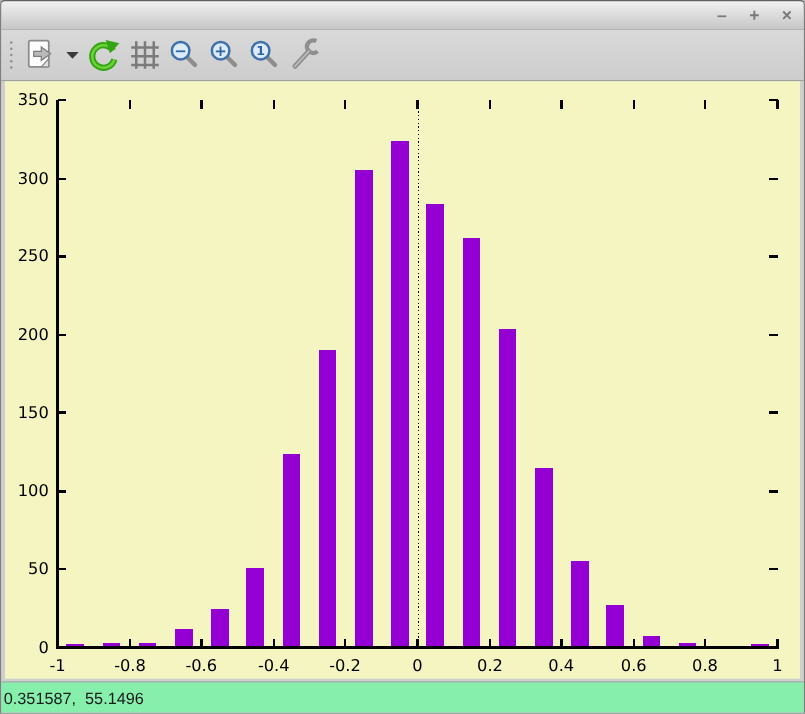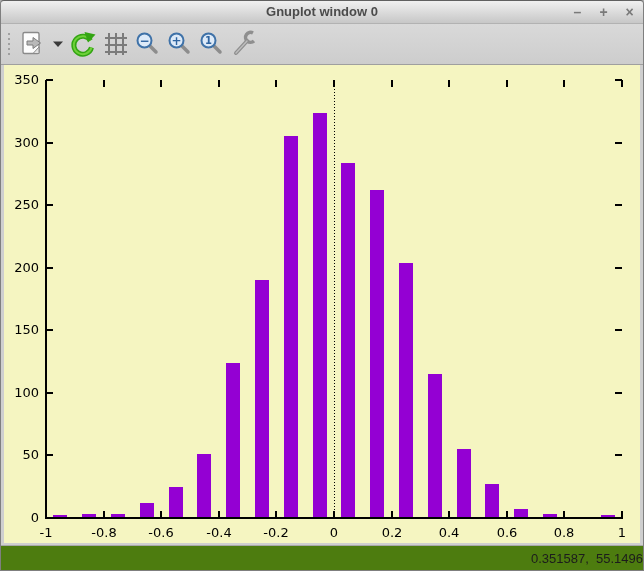--- a/index.html
+++ b/index.html
@@ -52,35 +52,33 @@
     width:30px; height:32px; margin:0 1px;
     border:none; background:transparent; padding:1px;
     display:flex; align-items:center; justify-content:center;
   }
   .tbtn.narrow { width:16px; }
   .plotwrap { flex:1 1 auto; padding:0 3px 2px 3px; background:#cfcfcf; }
   .plot { width:636px; height:478px; position:relative; }
   .plot svg { position:absolute; left:0; top:0; }
   .statusbar {
     height:26px; flex:0 0 26px;
-    background:#4d7c0f;
+    background:#86efac;
     border-top:1px solid #a8a8a8;
     display:flex; align-items:center;
     padding-left:2px;
-    justify-content:flex-end;
   }
   .statusbar span { font-size:13px; color:#1c1c1c; white-space:pre; }
 </style>
 </head>
 <body>
 
 <div class="window">
 
   <div class="titlebar">
-    <span class="title">Gnuplot window 0</span>
     <div class="win-controls">
       <span class="winbtn">–</span>
       <span class="winbtn">+</span>
       <span class="winbtn">×</span>
     </div>
   </div>
 
   <div class="toolbar">
     <div class="drag-handle">
       <i></i>

